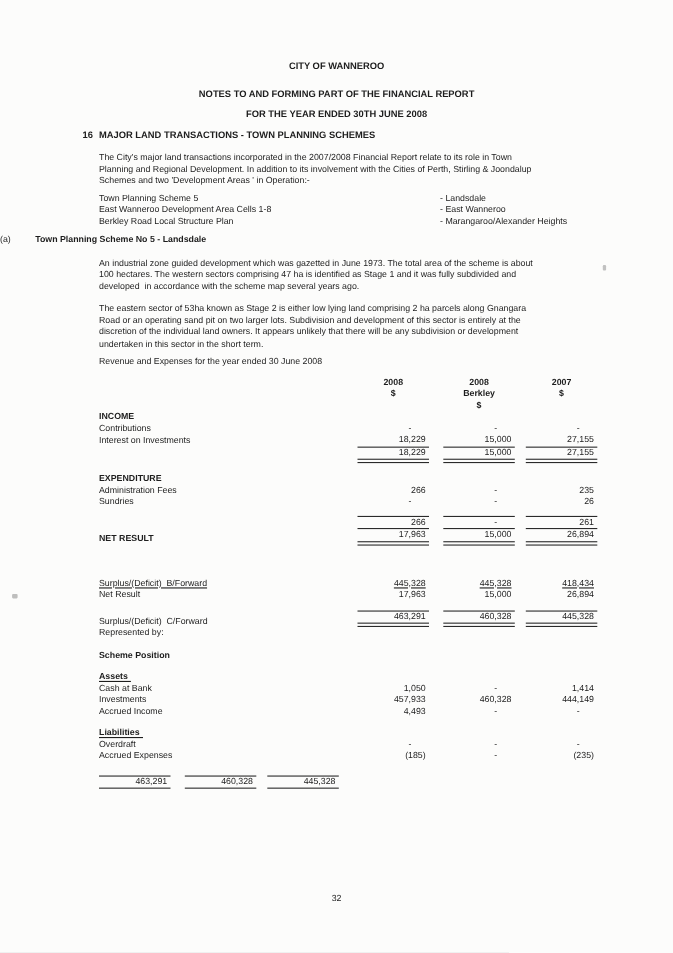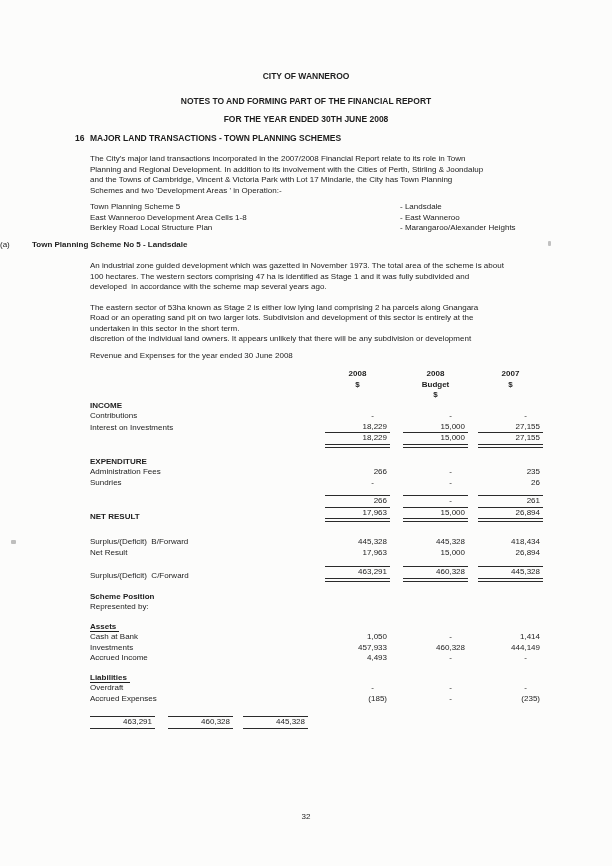--- a/index.html
+++ b/index.html
@@ -4,21 +4,21 @@
 <style>
   html,body{margin:0;padding:0;background:#e8e8e8;}
   .page{
     position:relative;
     width:612px;height:866px;
     background:#fcfcfb;
     font-family:"Liberation Sans",sans-serif;
     font-size:8px;line-height:10.5px;
     color:#1d1d1d;
     overflow:hidden;
-    padding-top:71px;box-sizing:border-box;
+    padding-top:55px;box-sizing:border-box;
     margin:0 auto;
   }
   .bold{font-weight:bold;}
   .center{text-align:center;}
   .hdr{font-size:8.5px;font-weight:bold;}
   .h2{margin-top:14px;}
   .h3{margin-top:8px;}
   .sec{margin-top:8px;margin-left:75px;font-size:8.5px;font-weight:bold;white-space:pre;}
   .secnum{display:inline-block;width:15px;}
   .para{margin-left:90px;}
@@ -41,21 +41,21 @@
   .c3{margin-left:10px;}
   .thead{align-items:flex-start;}
   .thead .c{text-align:center;font-weight:bold;padding-right:0;}
   .dash{padding-right:16px;}
   .bb{border-bottom:1px solid #2a2a2a;}
   .bt{border-top:1px solid #2a2a2a;}
   .dbl{border-bottom:4px double #2a2a2a;}
   .u{border-bottom:1px solid #1d1d1d;padding-right:3px;text-align:right;}
   .g9{margin-top:9px;}
   .g7{margin-top:7px;}
-  .g13{margin-top:15px;}
+  .g13{margin-top:30px;text-decoration:underline;}
   .g8{margin-top:8px;}
   .g10{margin-top:10px;}
   .g12{margin-top:12px;}
   .pagenum{position:absolute;top:812px;left:0;width:100%;text-align:center;}
   .speck1{position:absolute;left:11px;top:540px;width:5px;height:4px;background:#8a8a8a;opacity:.55;border-radius:1px;}
   .speck2{position:absolute;left:548px;top:241px;width:3px;height:5px;background:#7a7a7a;opacity:.45;border-radius:1px;}
 </style>
 </head>
 <body>
 
@@ -63,21 +63,20 @@
 
   <div class="center hdr">CITY OF WANNEROO</div>
   <div class="center hdr h2">NOTES TO AND FORMING PART OF THE FINANCIAL REPORT</div>
   <div class="center hdr h3">FOR THE YEAR ENDED 30TH JUNE 2008</div>
 
   <div class="sec"><span class="secnum">16</span><span>MAJOR LAND TRANSACTIONS - TOWN PLANNING SCHEMES</span></div>
 
   <div class="para p-intro">
     <div>The City's major land transactions incorporated in the 2007/2008 Financial Report relate to its role in Town</div>
     <div>Planning and Regional Development. In addition to its involvement with the Cities of Perth, Stirling &amp; Joondalup</div>
-    <div>and the Towns of Cambridge, Vincent &amp; Victoria Park with Lot 17 Mindarie, the City has Town Planning</div>
     <div>Schemes and two 'Development Areas ' in Operation:-</div>
   </div>
 
   <div class="schemes">
     <div class="srow">
       <div class="sname">Town Planning Scheme 5</div>
       <div class="sloc">- Landsdale</div>
     </div>
     <div class="srow">
       <div class="sname">East Wanneroo Development Area Cells 1-8</div>
@@ -85,45 +84,45 @@
     </div>
     <div class="srow">
       <div class="sname">Berkley Road Local Structure Plan</div>
       <div class="sloc">- Marangaroo/Alexander Heights</div>
     </div>
   </div>
 
   <div class="sub"><span class="sublabel">(a)</span><span>Town Planning Scheme No 5 - Landsdale</span></div>
 
   <div class="para p-a1">
-    <div>An industrial zone guided development which was gazetted in November 1973. The total area of the scheme is about</div>
+    <div>An industrial zone guided development which was gazetted in June 1973. The total area of the scheme is about</div>
     <div>100 hectares. The western sectors comprising 47 ha is identified as Stage 1 and it was fully subdivided and</div>
     <div>developed  in accordance with the scheme map several years ago.</div>
   </div>
 
   <div class="para p-a2">
     <div>The eastern sector of 53ha known as Stage 2 is either low lying land comprising 2 ha parcels along Gnangara</div>
     <div>Road or an operating sand pit on two larger lots. Subdivision and development of this sector is entirely at the</div>
+    <div>discretion of the individual land owners. It appears unlikely that there will be any subdivision or development</div>
     <div>undertaken in this sector in the short term.</div>
-    <div>discretion of the individual land owners. It appears unlikely that there will be any subdivision or development</div>
   </div>
 
   <div class="caption">Revenue and Expenses for the year ended 30 June 2008</div>
 
   <div class="table">
 
     <div class="trow thead">
       <div class="lbl"></div>
       <div class="c c1">
         <div>2008</div>
         <div>$</div>
       </div>
       <div class="c c2">
         <div>2008</div>
-        <div>Budget</div>
+        <div>Berkley</div>
         <div>$</div>
       </div>
       <div class="c c3">
         <div>2007</div>
         <div>$</div>
       </div>
     </div>
 
     <div class="trow">
       <div class="lbl bold">INCOME</div>
@@ -196,26 +195,26 @@
       <div class="c c3">26,894</div>
     </div>
 
     <div class="trow g8">
       <div class="lbl">Surplus/(Deficit)  C/Forward</div>
       <div class="c c1 bt dbl">463,291</div>
       <div class="c c2 bt dbl">460,328</div>
       <div class="c c3 bt dbl">445,328</div>
     </div>
 
+    <div class="trow">
+      <div class="lbl">Represented by:</div>
+    </div>
+
     <div class="trow g10">
       <div class="lbl bold">Scheme Position</div>
-    </div>
-
-    <div class="trow">
-      <div class="lbl">Represented by:</div>
     </div>
 
     <div class="trow g9">
       <div class="lbl"><span class="bold u">Assets</span></div>
     </div>
 
     <div class="trow">
       <div class="lbl">Cash at Bank</div>
       <div class="c c1">1,050</div>
       <div class="c c2 dash">-</div>

